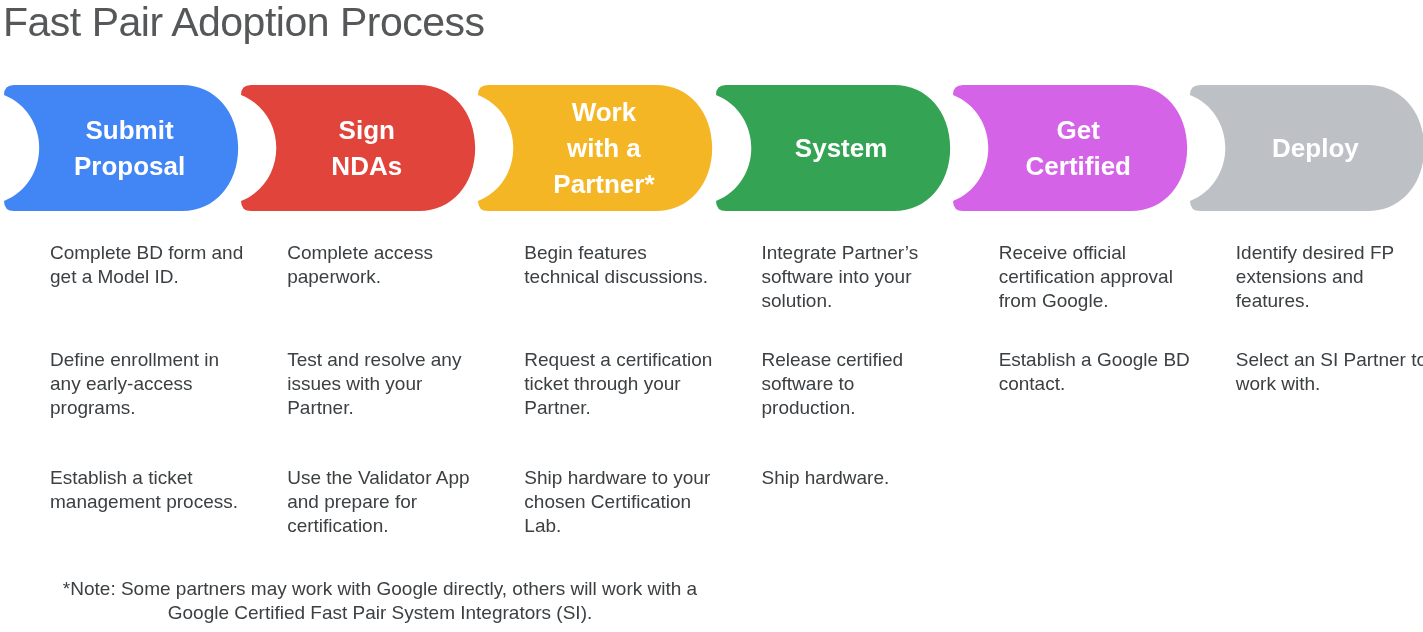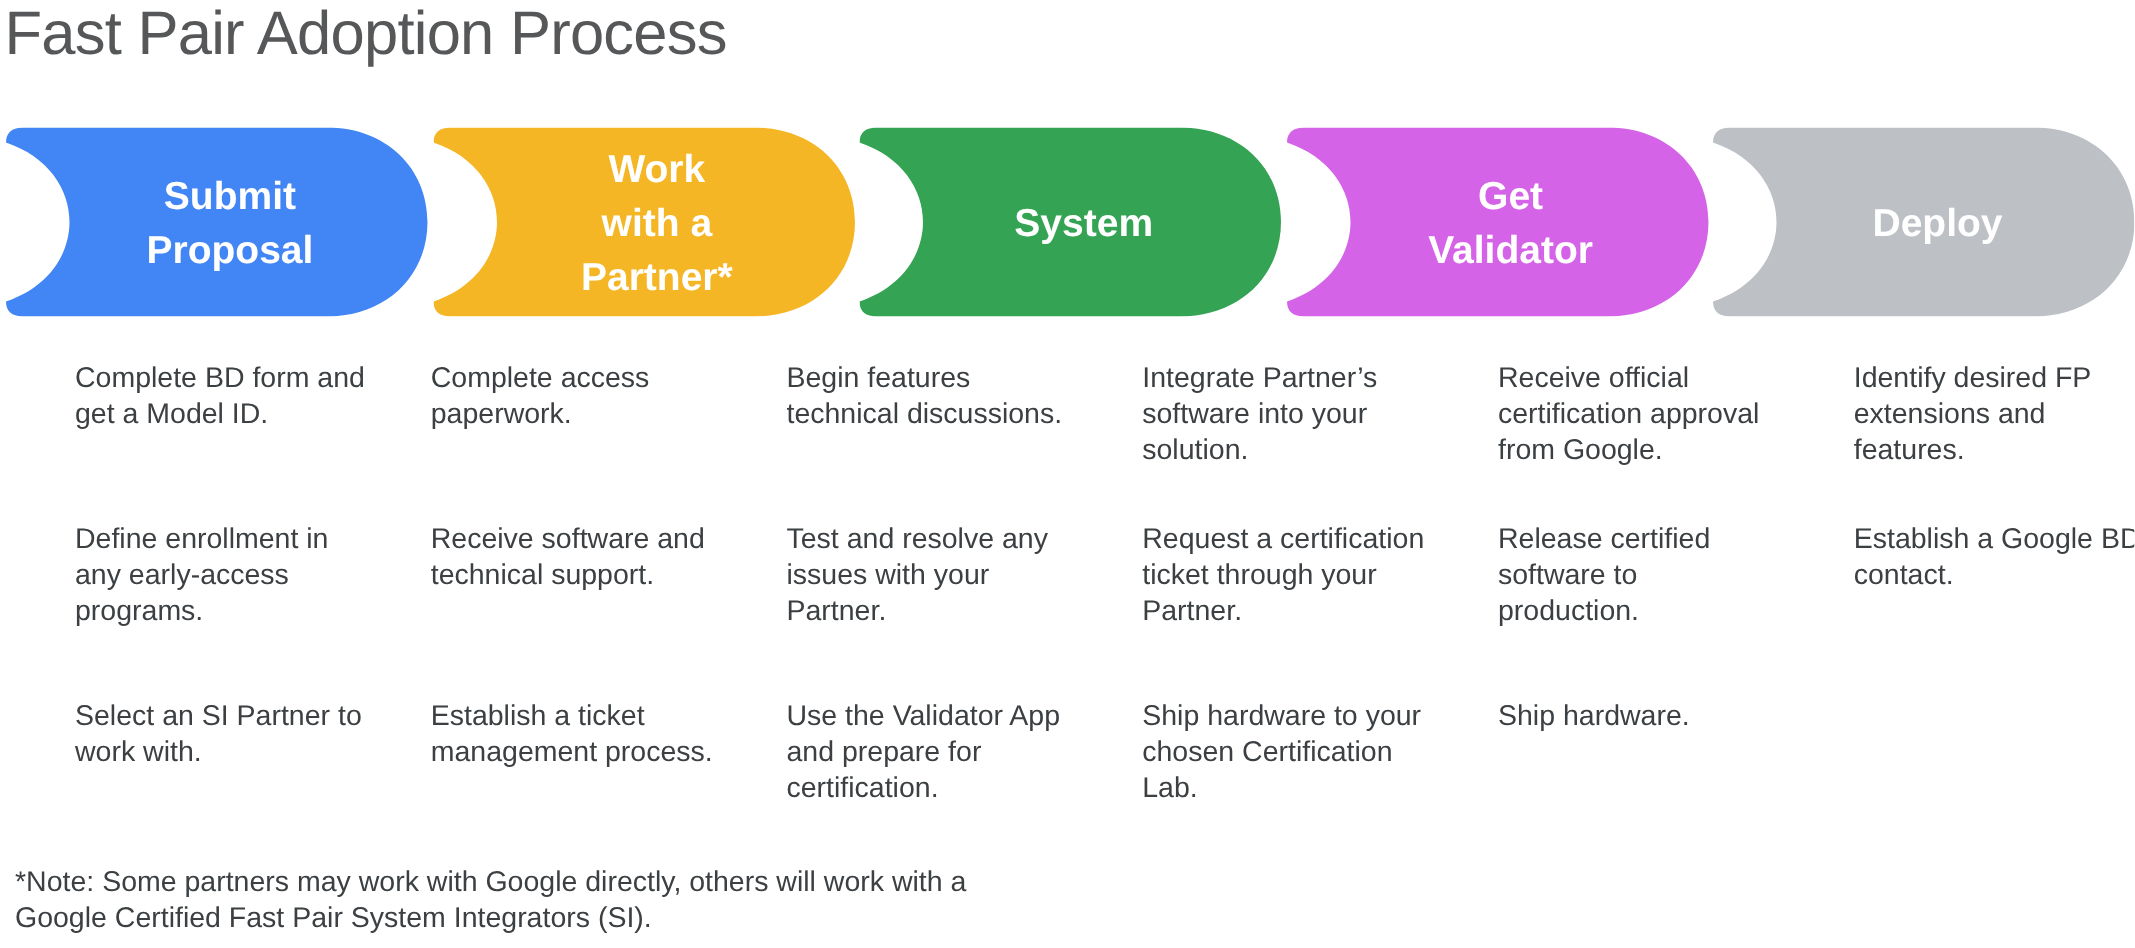--- a/index.html
+++ b/index.html
@@ -77,39 +77,47 @@
   }
   .footnote {
     position: absolute;
     left: 10px;
     top: 577px;
     width: 740px;
     font-size: 19px;
     line-height: 24px;
     color: #3c4043;
     white-space: pre-line;
+    text-align: center;
   }
 </style>
 </head>
 <body>
 
 <div class="page">
 
   <h1 class="title">Fast Pair Adoption Process</h1>
 
   <div class="band">
 
     <div class="step-banner">
       <svg class="shape" viewBox="0 0 237 126" preserveAspectRatio="none">
         <path d="M 10 0 H 178 C 211 0 234 27 234 63 C 234 99 211 126 178 126 H 10 Q 0 126 0 116 C 47 97 47 29 0 10 Q 0 0 10 0 Z" fill="#4285F4"></path>
       </svg>
       <div class="step-label">Submit
 Proposal</div>
     </div>
 
+    <div class="step-banner">
+      <svg class="shape" viewBox="0 0 237 126" preserveAspectRatio="none">
+        <path d="M 10 0 H 178 C 211 0 234 27 234 63 C 234 99 211 126 178 126 H 10 Q 0 126 0 116 C 47 97 47 29 0 10 Q 0 0 10 0 Z" fill="#E1443A"></path>
+      </svg>
+      <div class="step-label">Sign
+NDAs</div>
+    </div>
 
     <div class="step-banner">
       <svg class="shape" viewBox="0 0 237 126" preserveAspectRatio="none">
         <path d="M 10 0 H 178 C 211 0 234 27 234 63 C 234 99 211 126 178 126 H 10 Q 0 126 0 116 C 47 97 47 29 0 10 Q 0 0 10 0 Z" fill="#F5B626"></path>
       </svg>
       <div class="step-label">Work
 with a
 Partner*</div>
     </div>
 
@@ -118,21 +126,21 @@
         <path d="M 10 0 H 178 C 211 0 234 27 234 63 C 234 99 211 126 178 126 H 10 Q 0 126 0 116 C 47 97 47 29 0 10 Q 0 0 10 0 Z" fill="#34A353"></path>
       </svg>
       <div class="step-label">System</div>
     </div>
 
     <div class="step-banner">
       <svg class="shape" viewBox="0 0 237 126" preserveAspectRatio="none">
         <path d="M 10 0 H 178 C 211 0 234 27 234 63 C 234 99 211 126 178 126 H 10 Q 0 126 0 116 C 47 97 47 29 0 10 Q 0 0 10 0 Z" fill="#D563E8"></path>
       </svg>
       <div class="step-label">Get
-Validator</div>
+Certified</div>
     </div>
 
     <div class="step-banner">
       <svg class="shape" viewBox="0 0 237 126" preserveAspectRatio="none">
         <path d="M 10 0 H 178 C 211 0 234 27 234 63 C 234 99 211 126 178 126 H 10 Q 0 126 0 116 C 47 97 47 29 0 10 Q 0 0 10 0 Z" fill="#BDC1C6"></path>
       </svg>
       <div class="step-label">Deploy</div>
     </div>
 
   </div>
@@ -151,22 +159,20 @@
     <div class="desc">Receive official
 certification approval
 from Google.</div>
 
     <div class="desc">Identify desired FP
 extensions and
 features.</div>
     <div class="desc">Define enrollment in
 any early-access
 programs.</div>
-    <div class="desc">Receive software and
-technical support.</div>
     <div class="desc">Test and resolve any
 issues with your
 Partner.</div>
     <div class="desc">Request a certification
 ticket through your
 Partner.</div>
     <div class="desc">Release certified
 software to
 production.</div>
 

